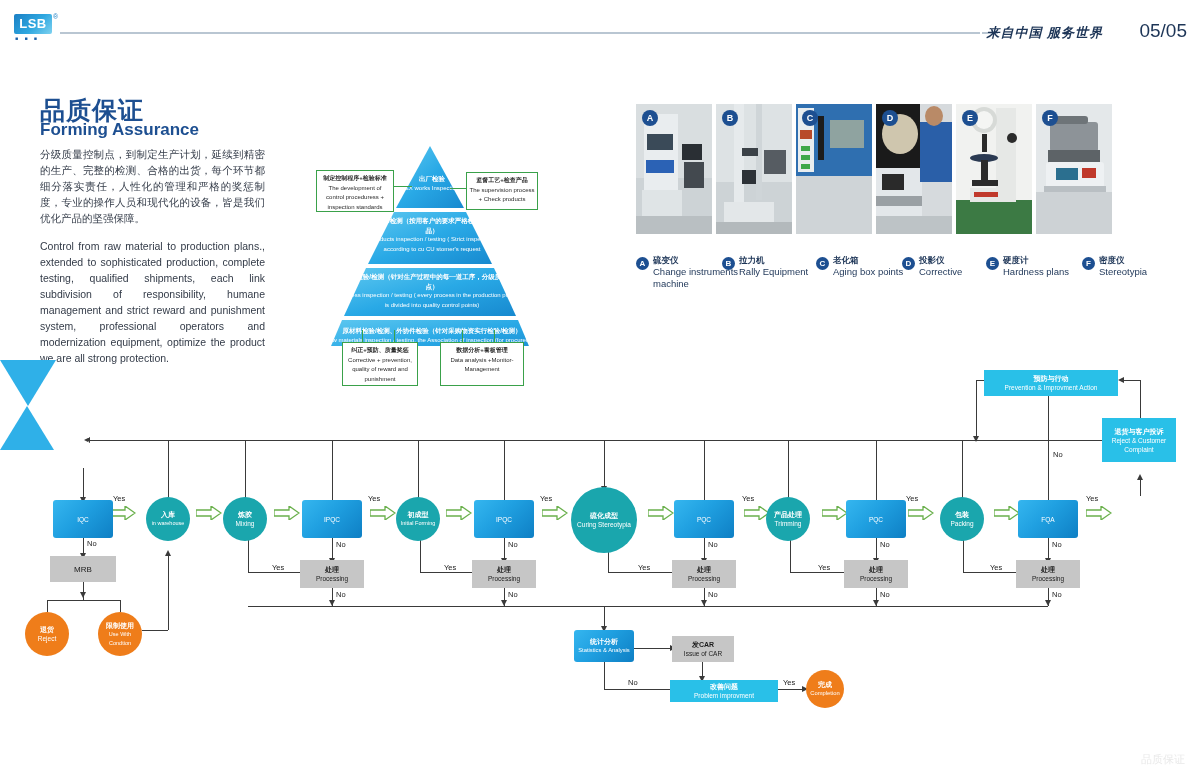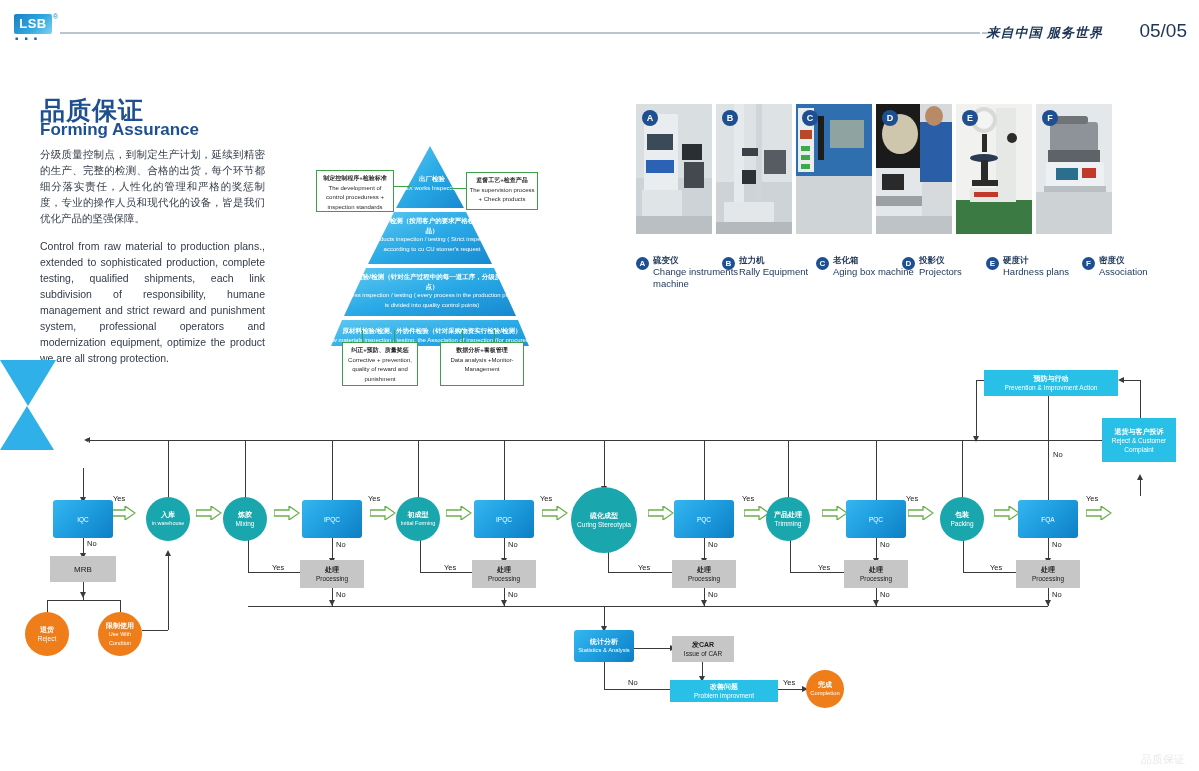--- a/index.html
+++ b/index.html
@@ -275,36 +275,36 @@
     <div class="en">Change instruments machine</div>
   </div>
   <div class="cap" style="left:86px;">
     <div class="dot">B</div>
     <div class="cn">拉力机</div>
     <div class="en">Rally Equipment</div>
   </div>
   <div class="cap" style="left:180px;">
     <div class="dot">C</div>
     <div class="cn">老化箱</div>
-    <div class="en">Aging box machine</div>
+    <div class="en">Aging box points</div>
   </div>
   <div class="cap" style="left:266px;">
     <div class="dot">D</div>
     <div class="cn">投影仪</div>
-    <div class="en">Projectors</div>
+    <div class="en">Corrective</div>
   </div>
   <div class="cap" style="left:350px;">
     <div class="dot">E</div>
     <div class="cn">硬度计</div>
     <div class="en">Hardness plans</div>
   </div>
   <div class="cap" style="left:446px;">
     <div class="dot">F</div>
     <div class="cn">密度仪</div>
-    <div class="en">Association</div>
+    <div class="en">Stereotypia</div>
   </div>
 </div>
 
 <div id="flow">
 
   <div class="ln lnh" style="left:86px;top:80px;width:1066px;"></div>
   <div class="arr arr-l" style="left:84px;top:77px;"></div>
 
   <div class="ln lnv" style="left:168px;top:80px;height:62px;"></div>
   <div class="arr arr-d" style="left:165px;top:140px;"></div>

